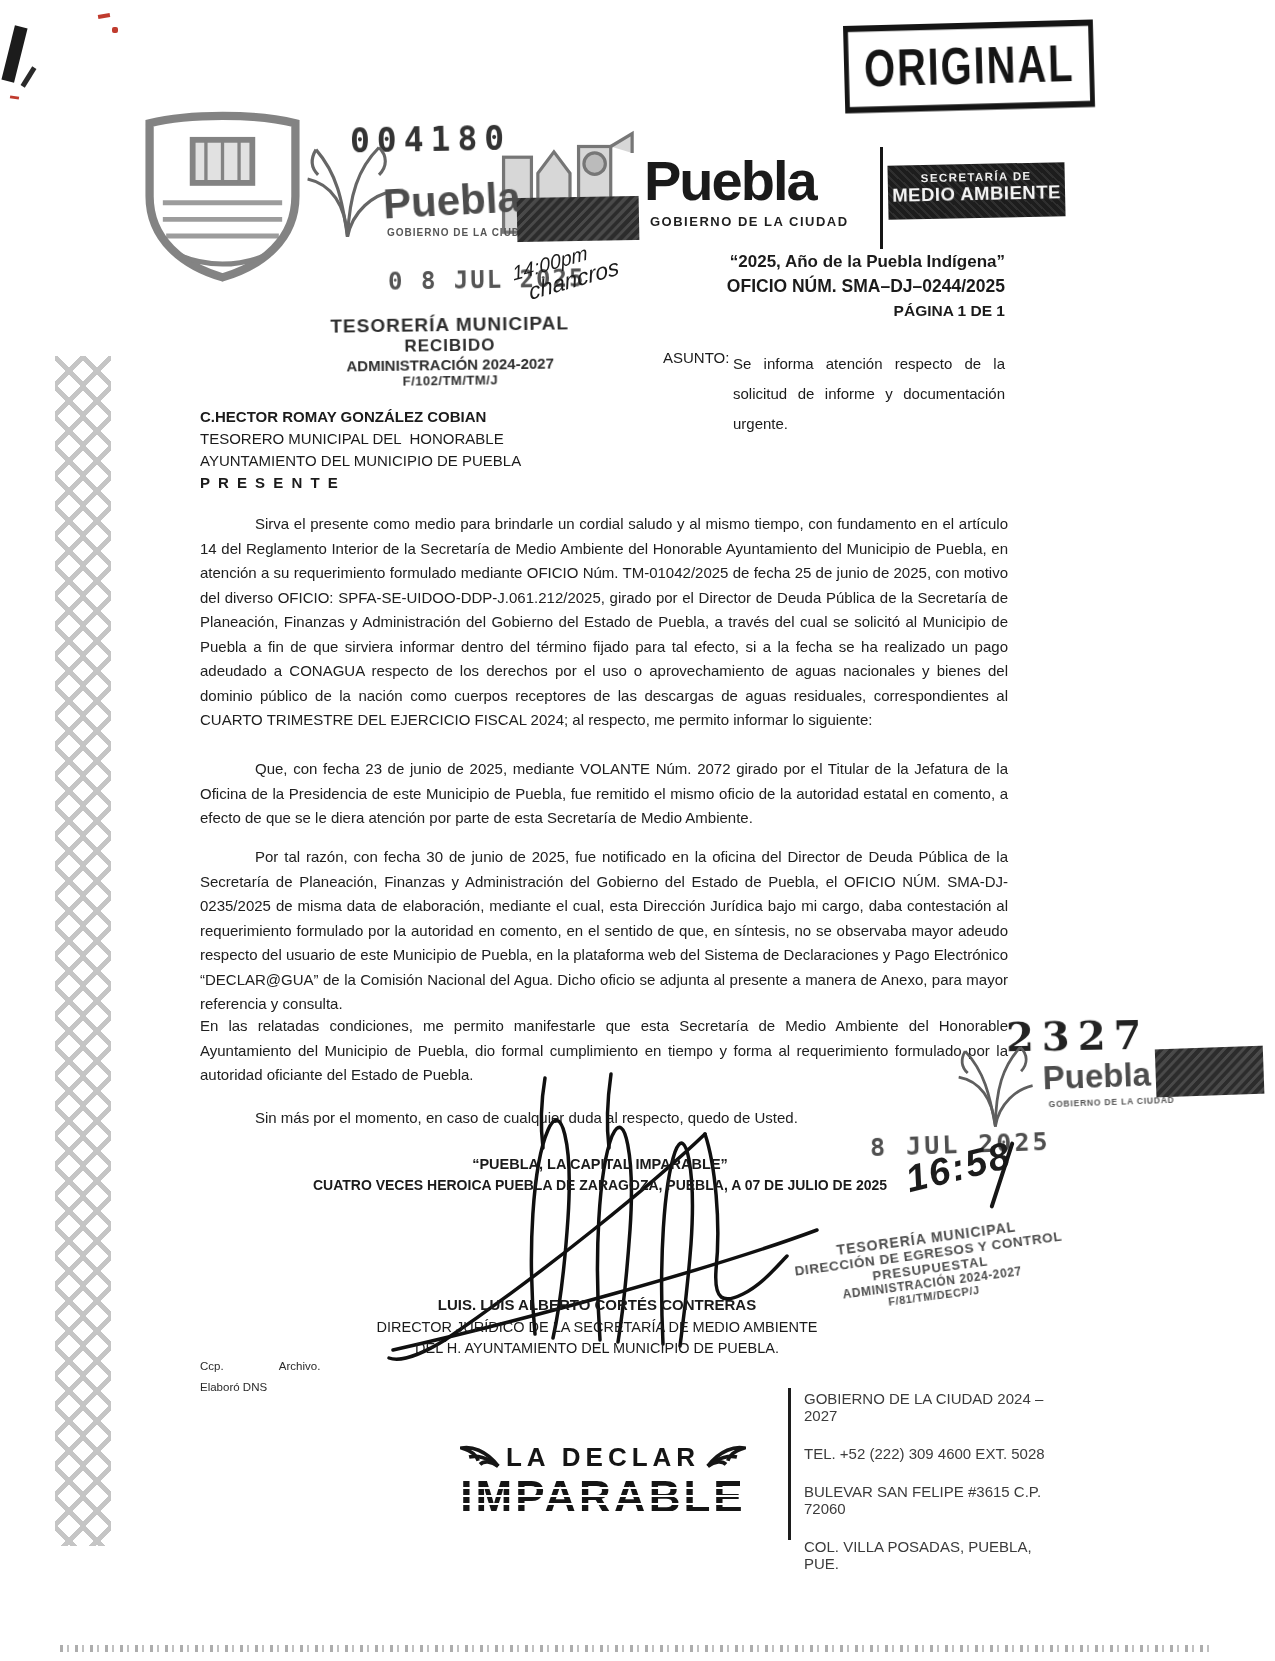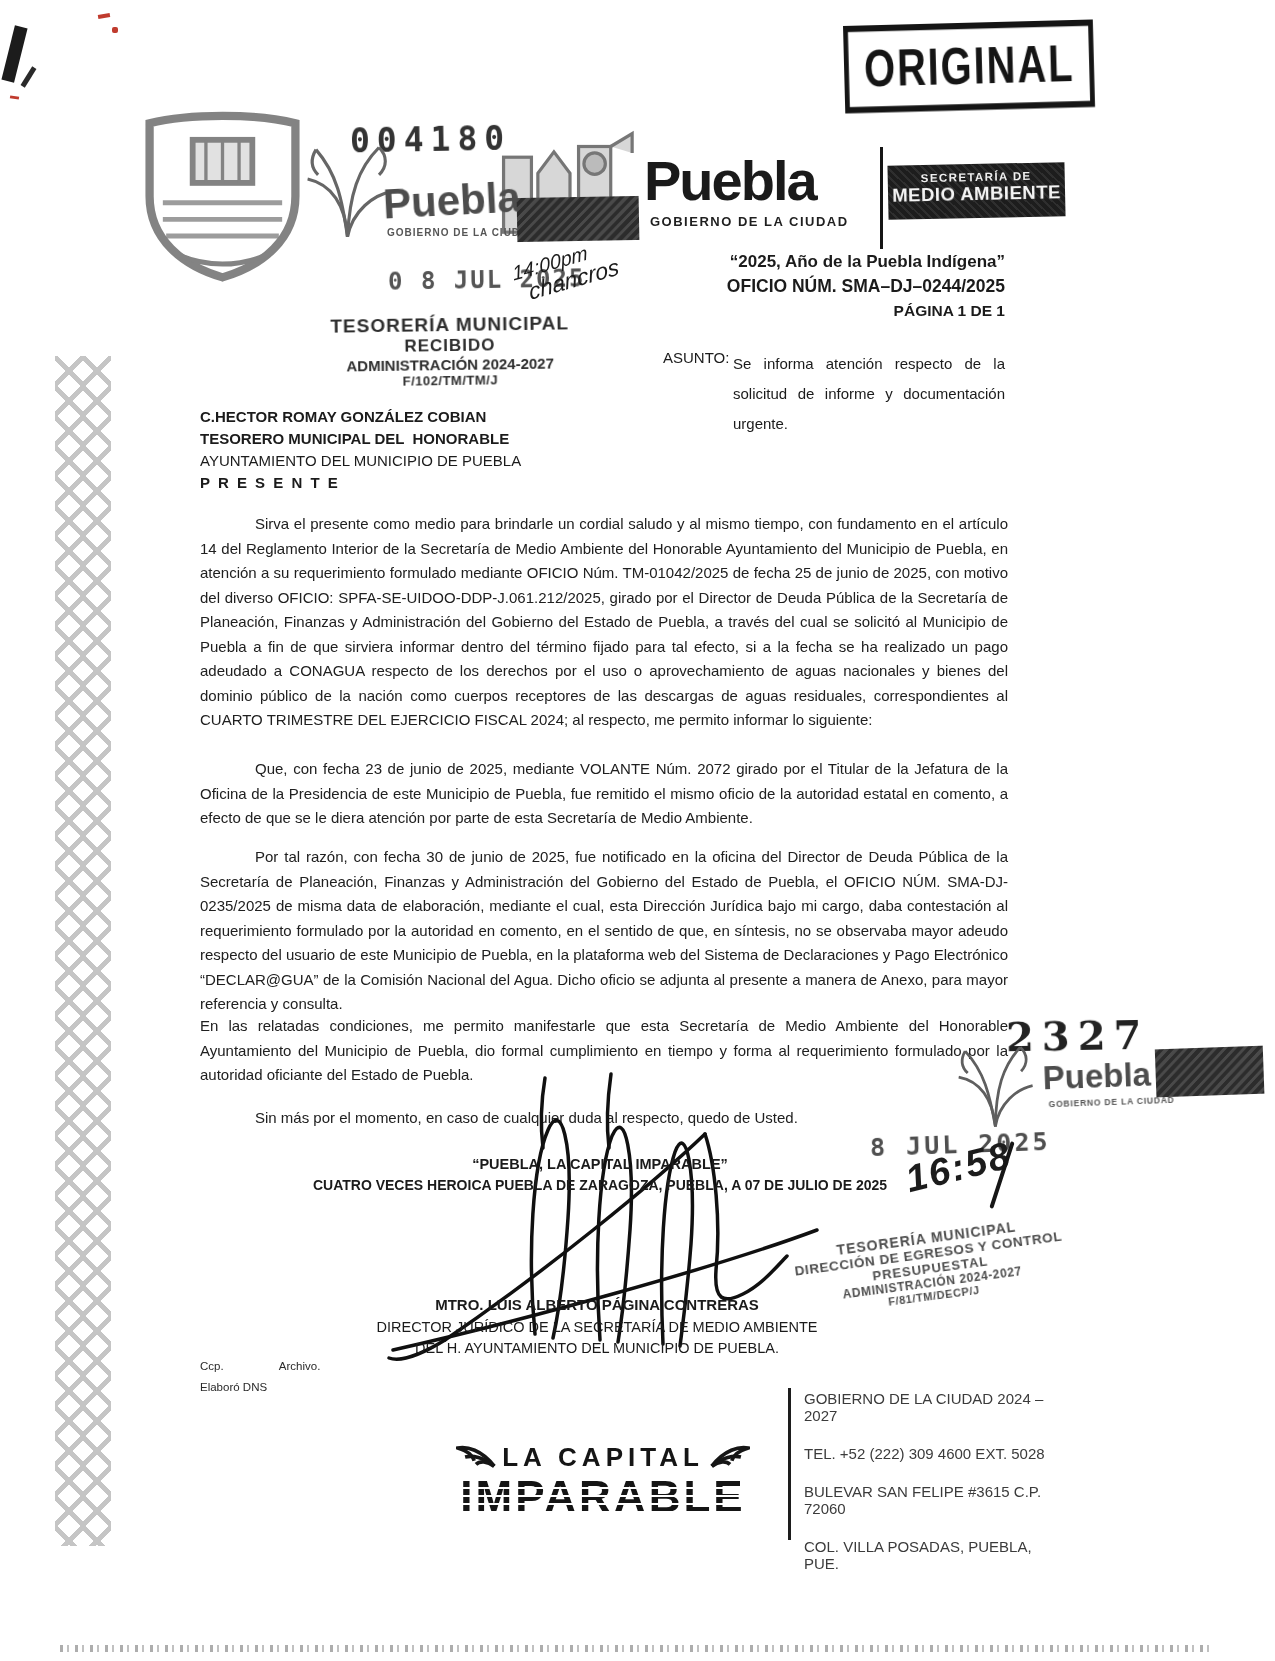--- a/index.html
+++ b/index.html
@@ -1,19 +1,19 @@
 <!DOCTYPE html>
 <html><head>
 <meta charset="utf-8">
 <style>
   html,body{margin:0;padding:0;background:#e8e8e8;}
   .page{position:relative;width:1275px;height:1661px;margin:0 auto;background:#fff;
         font-family:"Liberation Sans",sans-serif;color:#1b1b1b;overflow:hidden;}
   .abs{position:absolute;}
-  .pre{white-space:pre-wrap;font-weight:bold;}
+  .pre{white-space:pre-wrap;}
 
   
   .talavera{left:55px;top:356px;width:56px;height:1190px;opacity:.5;
     background-image:
       linear-gradient(45deg, transparent 44%, #8d8d8d 44% 56%, transparent 56%),
       linear-gradient(-45deg, transparent 44%, #8d8d8d 44% 56%, transparent 56%);
     background-size:28px 30px;}
 
   
   .scratch1{left:8px;top:26px;width:13px;height:56px;background:#1c1c1c;transform:rotate(14deg);}
@@ -253,39 +253,39 @@
 
   <div class="abs egresos-seal">
     <div class="eg1">TESORERÍA MUNICIPAL</div>
     <div class="eg2">DIRECCIÓN DE EGRESOS Y CONTROL</div>
     <div class="eg3">PRESUPUESTAL</div>
     <div class="eg4">ADMINISTRACIÓN 2024-2027</div>
     <div class="eg5">F/81/TM/DECP/J</div>
   </div>
 
   <div class="abs signer-block">
-    <div class="signer-name">MTRO. LUIS ALBERTO PÁGINA CONTRERAS</div>
+    <div class="signer-name">LUIS. LUIS ALBERTO CORTÉS CONTRERAS</div>
     <div class="signer-t1">DIRECTOR JURÍDICO DE LA SECRETARÍA DE MEDIO AMBIENTE</div>
     <div class="signer-t2">DEL H. AYUNTAMIENTO DEL MUNICIPIO DE PUEBLA.</div>
   </div>
 
   <div class="abs ccp-row">
     <span>Ccp.</span>
     <span class="ccp-archivo">Archivo.</span>
   </div>
   <div class="abs elaboro">Elaboró DNS</div>
 
   <div class="abs capital-logo">
     <div class="capital-top">
       <svg width="40" height="28" viewBox="0 0 44 30" fill="none" stroke="#161616" stroke-width="4">
         <path d="M42,24 C28,6 12,2 2,4 C14,8 18,12 20,18"></path>
         <path d="M42,24 C30,14 18,12 10,14"></path>
         <path d="M42,24 C34,18 26,18 22,22"></path>
       </svg>
-      <span class="capital-text">LA CAPITAL</span>
+      <span class="capital-text">LA DECLAR</span>
       <svg width="40" height="28" viewBox="0 0 44 30" fill="none" stroke="#161616" stroke-width="4" style="transform:scaleX(-1);">
         <path d="M42,24 C28,6 12,2 2,4 C14,8 18,12 20,18"></path>
         <path d="M42,24 C30,14 18,12 10,14"></path>
         <path d="M42,24 C34,18 26,18 22,22"></path>
       </svg>
     </div>
     <div class="imparable">
       <span>IMPARABLE</span>
       <span class="stripes"></span>
     </div>

